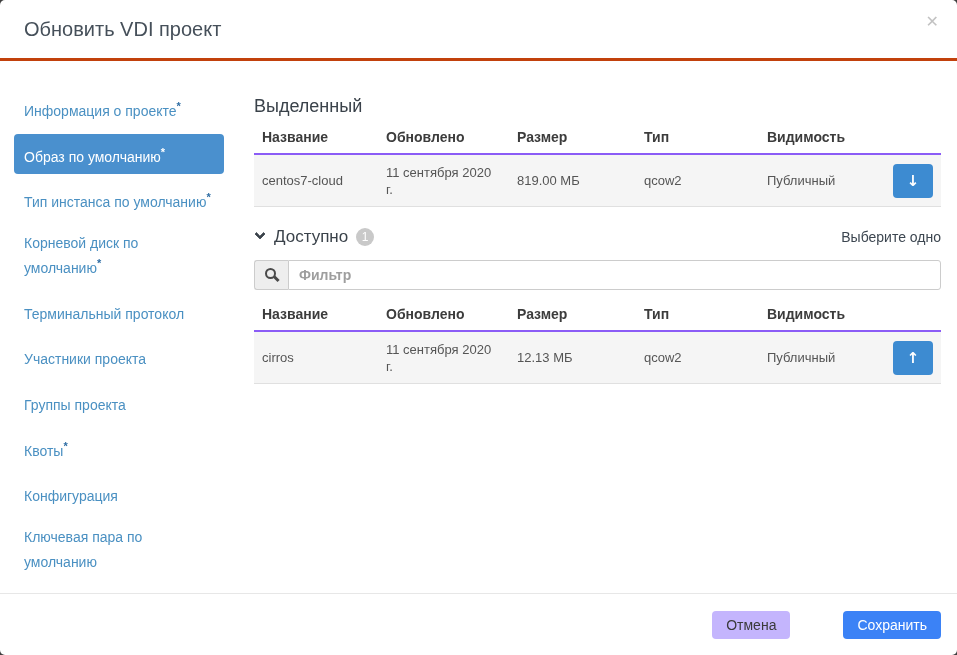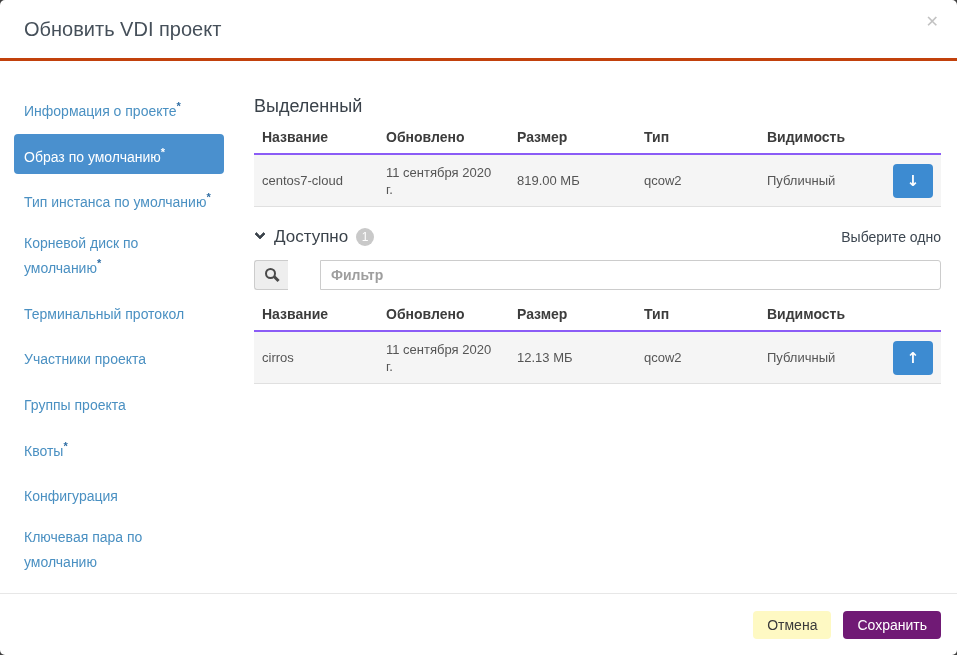--- a/index.html
+++ b/index.html
@@ -102,21 +102,21 @@
   .avail-title { font-size: 17px; color: #3a424a; }
   .count-badge {
     display: inline-block; width: 18px; height: 18px;
     margin-left: 8px;
     background: #c9c9c9; color: #ffffff;
     border-radius: 50%;
     font-size: 12px; line-height: 18px; text-align: center;
   }
   .avail-hint { margin-left: auto; font-size: 14px; color: #3c4650; }
   
-  .filter-bar { display: flex; margin-top: 13px; margin-bottom: 12px; gap: 32px; }
+  .filter-bar { display: flex; margin-top: 13px; margin-bottom: 12px; }
   .filter-addon {
     flex: 0 0 34px; height: 30px;
     background: #eeeeee;
     border: 1px solid #cccccc; border-right: none;
     border-radius: 3px 0 0 3px;
     display: flex; align-items: center; justify-content: center;
     cursor: pointer;
   }
   .search-icon { width: 13px; height: 14px; position: relative; display: inline-block; }
   .search-icon::before {
@@ -145,22 +145,22 @@
     display: flex; align-items: center; justify-content: flex-end;
     gap: 12px;
     padding-right: 16px;
   }
   .btn {
     border: none; border-radius: 4px;
     padding: 6px 14px;
     font-size: 14px; cursor: pointer;
     font-family: "Liberation Sans", sans-serif;
   }
-  .btn-cancel { background: #fef9c3; color: #3a3a3a; }
-  .btn-save   { background: #701a75; color: #ffffff; }
+  .btn-cancel { background: #c4b5fd; color: #3a3a3a; }
+  .btn-save   { background: #3b82f6; color: #ffffff; margin-left: 41px; }
 </style>
 </head>
 <body>
 
 <div class="modal">
 
   <div class="modal-header">
     <span class="modal-title">Обновить VDI проект</span>
     <button class="close-btn">✕</button>
   </div>

